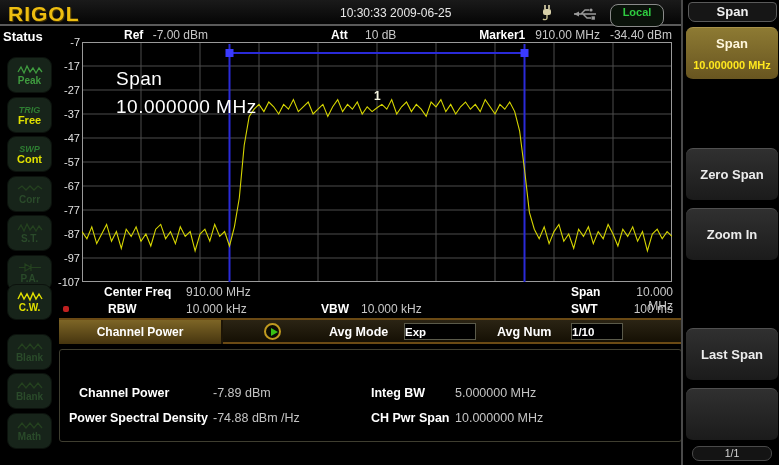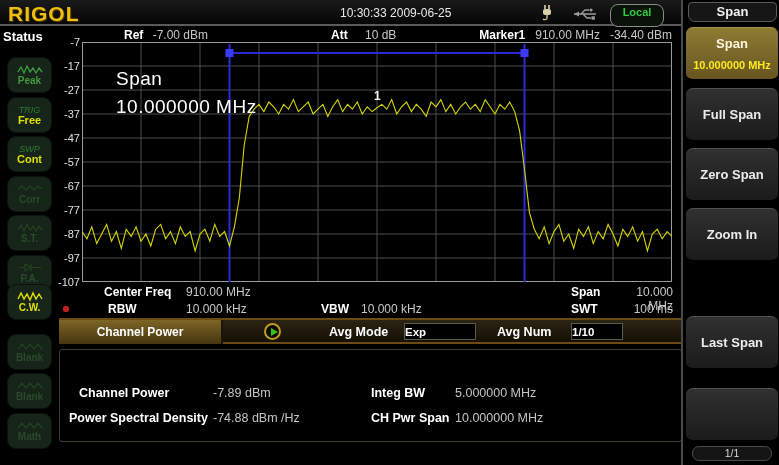--- a/index.html
+++ b/index.html
@@ -18,21 +18,21 @@
   .clock { position:absolute; left:340px; top:6px; width:140px; font-size:12px; color:#e8e8e8; white-space:nowrap; }
   .local { position:absolute; left:610px; top:4px; width:54px; height:23px; border:1px solid #8a8a8a;
            border-radius:8px; background:#0a120a; color:#2ecc40; font-size:11px; font-weight:bold;
            text-align:center; line-height:15px; }
 
   
   .statusTitle { position:absolute; left:3px; top:29px; font-size:13px; font-weight:bold; }
   .tile { position:absolute; left:7px; width:45px; height:36px; background:#17241a; border-radius:9px;
           border:1px solid #0c120d; display:flex; flex-direction:column; align-items:center;
           justify-content:center; gap:0; }
-  .tile .cap  { font-size:9px; font-weight:normal; font-style:italic; line-height:10px; }
+  .tile .cap  { font-size:9px; font-weight:bold; font-style:italic; line-height:10px; }
   .tile .lbl  { font-size:10px; font-weight:bold; line-height:11px; }
   .st-green .lbl { color:#3f9b3f; } .st-green svg { stroke:#3f9b3f; }
   .st-act .cap { color:#2e7d32; } .st-act .lbl { color:#e0e000; font-size:11px; }
   .st-yel .lbl { color:#e0e000; } .st-yel svg { stroke:#e0e000; }
   .st-dim .lbl { color:#2a4a2a; } .st-dim svg { stroke:#24411f; }
 
   
   .ylab { position:absolute; left:54px; width:26px; text-align:right; font-size:11px; color:#e0e0e0; }
   .graph { position:absolute; left:82px; top:42px; width:590px; height:240px; background:#000; }
   .spanOverlay1 { position:absolute; left:116px; top:68px;  font-size:19px; color:#fff; letter-spacing:0.5px; }
@@ -234,21 +234,20 @@
     <div class="rlbl" style="left:311px;top:61px">CH Pwr Span</div>
     <div class="rval" style="left:395px;top:61px">10.000000 MHz</div>
   </div>
 
   <div class="sidebar">
     <div class="sbHeader">Span</div>
     <div class="sbBtn active" style="top:27px">
       <div class="t1">Span</div>
       <div class="t2">10.000000 MHz</div>
     </div>
-    <div class="sbBtn" style="top:88px">Full Span</div>
     <div class="sbBtn" style="top:148px">Zero Span</div>
     <div class="sbBtn" style="top:208px">Zoom In</div>
-    <div class="sbBtn" style="top:316px">Last Span</div>
+    <div class="sbBtn" style="top:328px">Last Span</div>
     <div class="sbBtn" style="top:388px"></div>
     <div class="pagePill">1/1</div>
   </div>
 
 </div>
 
 </body></html>

